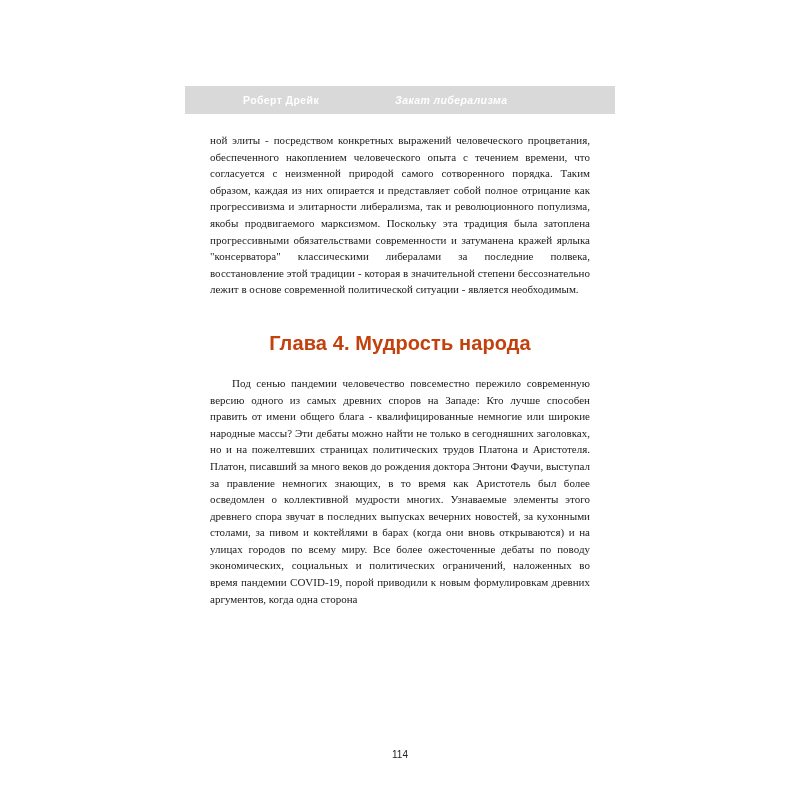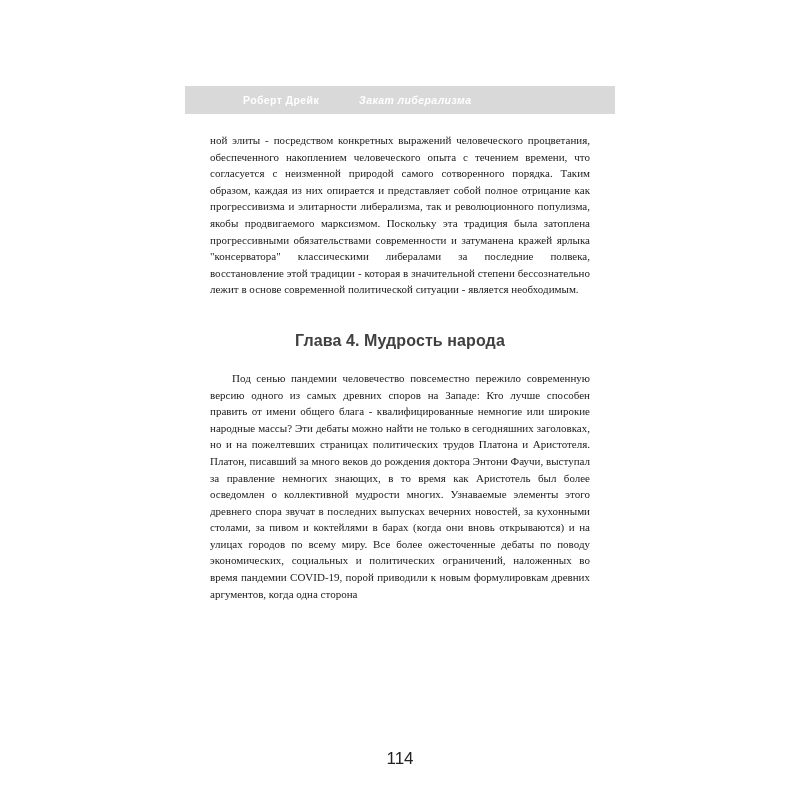--- a/index.html
+++ b/index.html
@@ -35,21 +35,21 @@
     color: #ffffff;
     font-family: "Liberation Sans", sans-serif;
     font-size: 10.5px;
     letter-spacing: 0.4px;
   }
   .running-head .author {
     margin-left: 58px;
     font-weight: 600;
   }
   .running-head .book {
-    margin-left: 40px;
+    margin-left: 76px;
     font-style: italic;
     font-weight: 600;
   }
   .body-col {
     padding: 0 25px 0 25px;
   }
   p.para {
     margin: 0;
     font-size: 11px;
     line-height: 16.6px;
@@ -61,33 +61,33 @@
   p.first {
     margin-top: 18px;
   }
   p.indent {
     text-indent: 22px;
   }
   h2.chapter {
     margin: 34px 0 20px 0;
     text-align: center;
     font-family: "Liberation Sans", sans-serif;
-    font-size: 16px;
+    font-size: 20px;
     font-weight: 700;
-    color: #404040;
+    color: #c2410c;
     letter-spacing: 0.1px;
   }
   .folio {
     position: absolute;
     left: 0;
     right: 0;
     top: 663px;
     text-align: center;
     font-family: "Liberation Sans", sans-serif;
-    font-size: 17px;
+    font-size: 10px;
     color: #222222;
   }
 </style>
 </head>
 <body>
 
 <div class="page">
   <div class="sheet">
 
     <div class="running-head">

